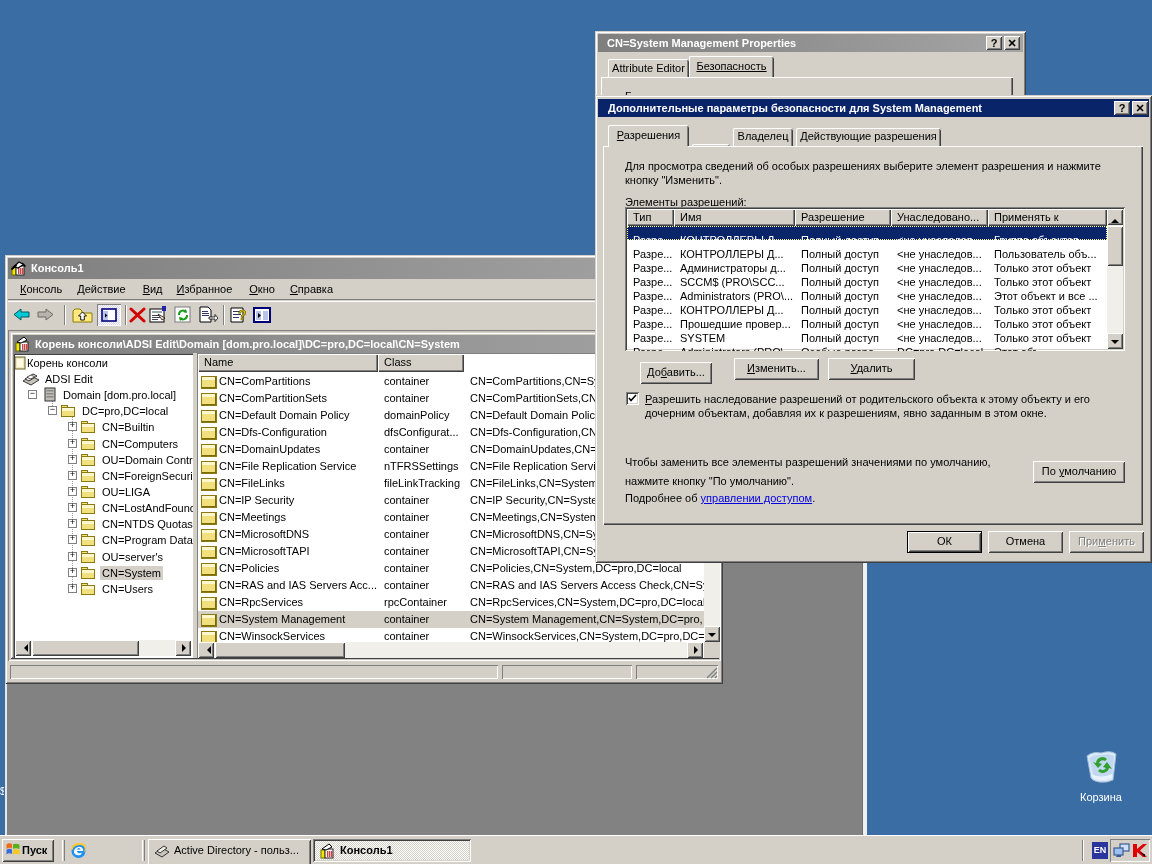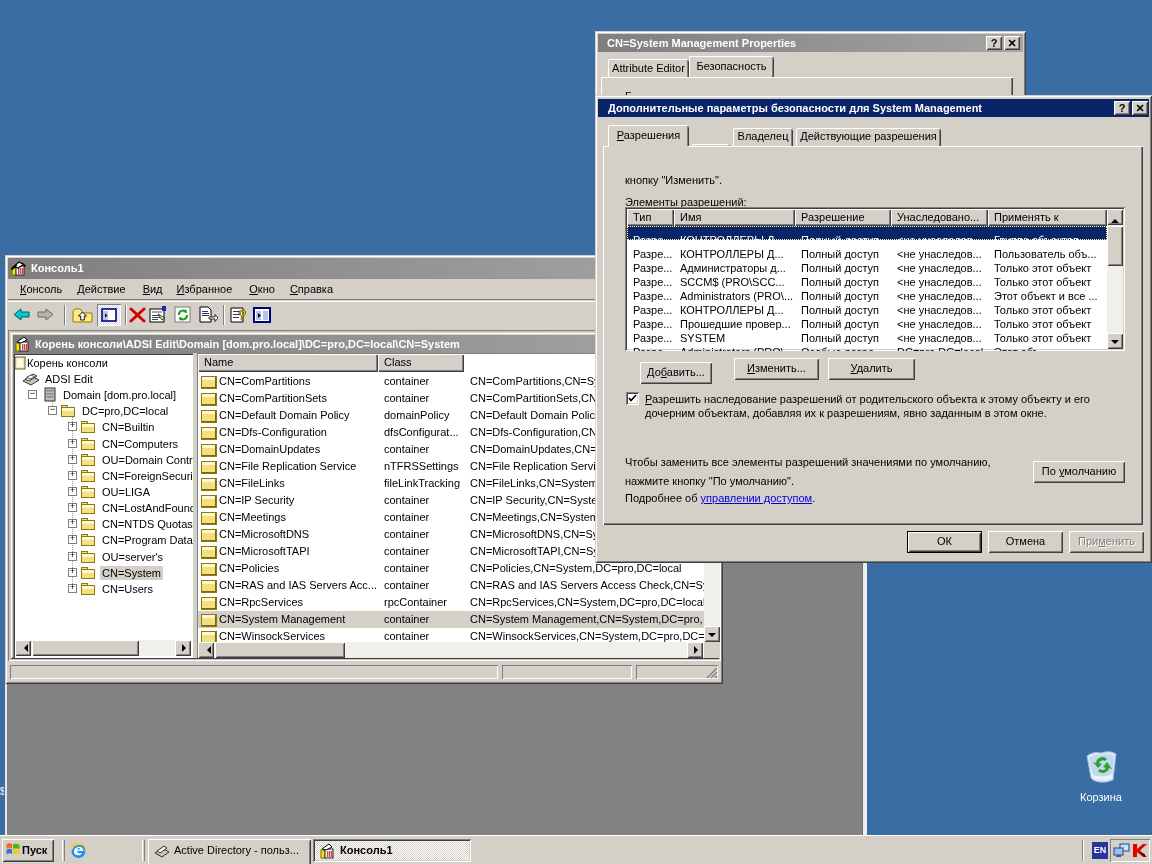--- a/index.html
+++ b/index.html
@@ -476,40 +476,41 @@
   </div>
 </div>
 
 <div id="props" class="abs win" style="left:595px; top:31px; width:431px; height:200px;">
   <div class="abs" style="left:3px; top:3px; width:425px; height:18px; background:linear-gradient(to right,#7f7f7f,#a5a5a5);">
     <div class="titletxt abs" style="left:9px; top:3px;">CN=System Management Properties</div>
     <div class="tbtn" style="right:21px; top:2px;">?</div>
     <div class="tbtn" style="right:3px; top:2px;">✕</div>
   </div>
   <div class="tab" style="left:13px; top:28px; width:81px; height:18px; padding-top:3px;">Attribute Editor</div>
-  <div class="tab" style="left:94px; top:25px; width:85px; height:21px; padding-top:4px; box-shadow: inset 1px 0 0 #ffffff, inset 0 1px 0 #ffffff, inset -1px 0 0 #404040, inset -2px 0 0 #808080, 0 2px 0 -1px #d4d0c8;">Безопасность</div>
+  <div class="tab" style="left:94px; top:25px; width:85px; height:21px; padding-top:4px; box-shadow: inset 1px 0 0 #ffffff, inset 0 1px 0 #ffffff, inset -1px 0 0 #404040, inset -2px 0 0 #808080, 0 2px 0 -1px #d4d0c8; text-decoration: underline;">Безопасность</div>
   <div class="abs" style="left:6px; top:46px; width:412px; height:120px; background:#d4d0c8; box-shadow: inset 1px 1px 0 #ffffff, inset -1px -1px 0 #404040, inset -2px -2px 0 #808080;">
     <div class="abs" style="left:24px; top:13px;">Б</div>
   </div>
 </div>
 
 <div id="dlg" class="abs win" style="left:595px; top:95px; width:557px; height:468px;">
 
   <div class="abs" style="left:3px; top:4px; width:551px; height:18px; background:#0a246a;">
     <div class="titletxt abs" style="left:10px; top:3px;">Дополнительные параметры безопасности для System Management</div>
     <div class="tbtn" style="right:19px; top:2px;">?</div>
     <div class="tbtn" style="right:1px; top:2px;">✕</div>
   </div>
 
   <div class="tab" style="left:13px; top:30px; width:81px; height:21px; padding-top:4px; box-shadow: inset 1px 0 0 #ffffff, inset 0 1px 0 #ffffff, inset -1px 0 0 #404040, inset -2px 0 0 #808080, 0 2px 0 -1px #d4d0c8; z-index:3;"><u>Р</u>азрешения</div>
   <div class="tab" style="left:97px; top:33px; width:38px; height:18px; padding-top:2px;margin-top:16px;">Аудит</div>
   <div class="tab" style="left:138px; top:33px; width:60px; height:18px; padding-top:2px;">Владелец</div>
   <div class="tab" style="left:201px; top:33px; width:145px; height:18px; padding-top:2px;">Действующие разрешения</div>
 
   <div class="abs" style="left:8px; top:51px; width:540px; height:379px; background:#d4d0c8; box-shadow: inset 1px 1px 0 #ffffff, inset -1px -1px 0 #404040, inset -2px -2px 0 #808080;">
+    <div class="abs nw" style="left:22px; top:14px;">Для просмотра сведений об особых разрешениях выберите элемент разрешения и нажмите</div>
     <div class="abs nw" style="left:22px; top:28px;">кнопку "Изменить".</div>
     <div class="abs nw" style="left:22px; top:50px;"><u>Э</u>лементы разрешений:</div>
 
     <div class="abs sunk" style="left:22px; top:61px; width:500px; height:144px; overflow:hidden;">
       <div class="abs" style="left:2px; top:2px; width:480px; height:17px;">
         <div class="hdrcell" style="left:0; width:47px;">Тип</div>
         <div class="hdrcell" style="left:47px; width:121px;">Имя</div>
         <div class="hdrcell" style="left:168px; width:96px;">Разрешение</div>
         <div class="hdrcell" style="left:264px; width:97px;">Унаследовано...</div>
         <div class="hdrcell" style="left:361px; width:119px;">Применять к</div>

